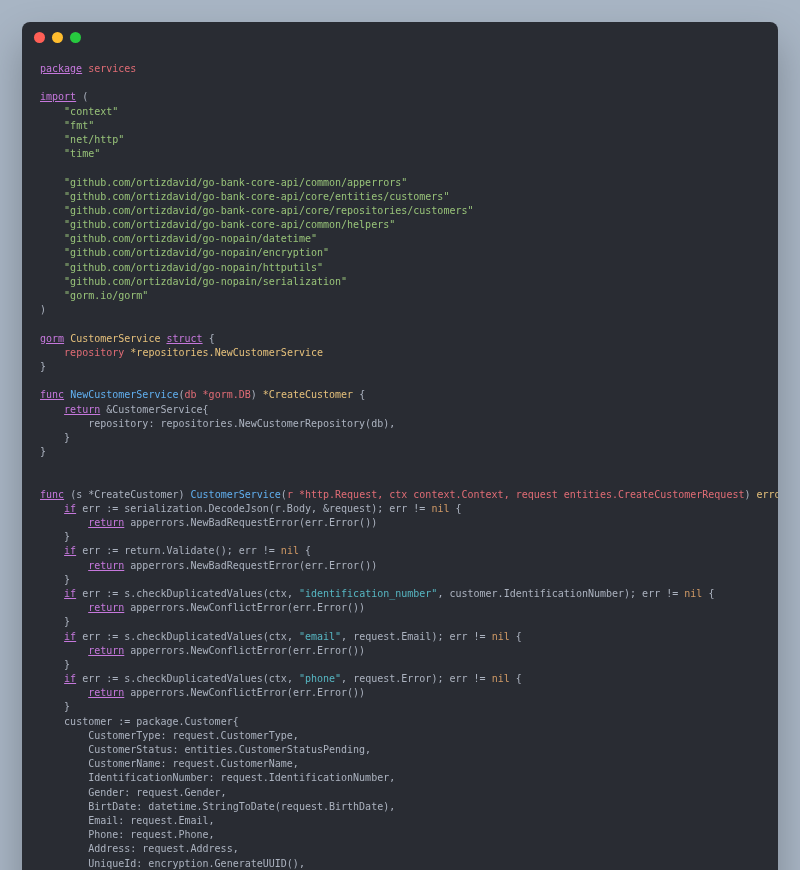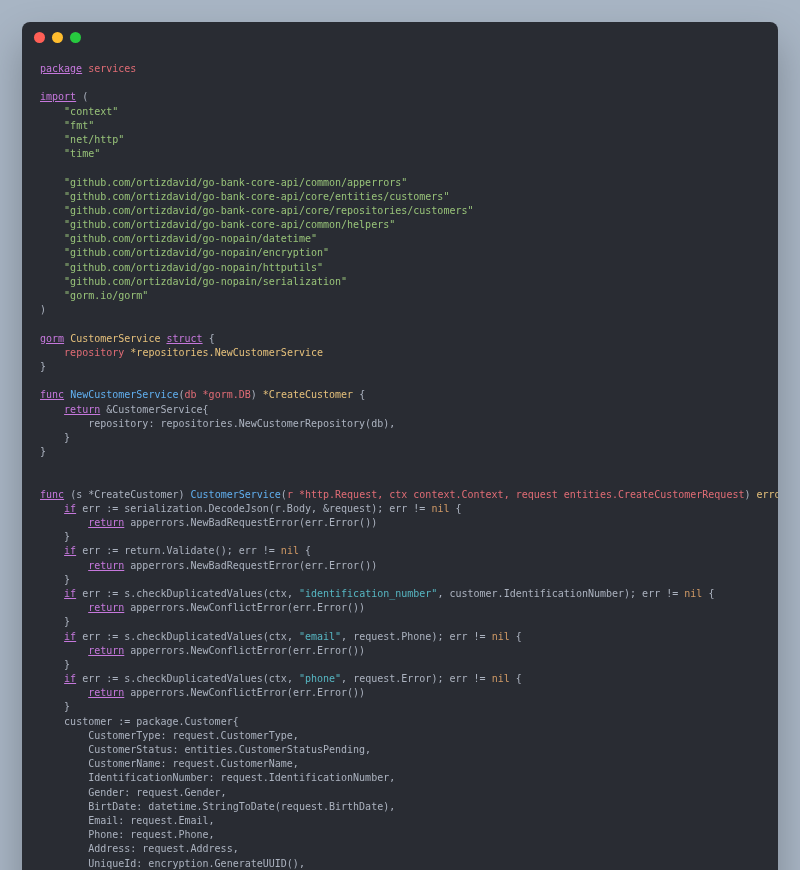--- a/index.html
+++ b/index.html
@@ -95,21 +95,21 @@
 <span class="kw">func</span> <span class="pun">(s *CreateCustomer)</span> <span class="fn">CustomerService</span><span class="pun">(</span><span class="var">r *http.Request, ctx context.Context, request entities.CreateCustomerRequest</span><span class="pun">)</span> <span class="pkg">error</span> 
     <span class="kw">if</span> err := <span>serialization.DecodeJson(r.Body, &amp;request)</span>; err != <span class="nil">nil</span> <span class="pun">{</span>
         <span class="kw">return</span> <span>apperrors.NewBadRequestError(err.Error())</span>
     <span class="pun">}</span>
     <span class="kw">if</span> err := <span>return.Validate()</span>; err != <span class="nil">nil</span> <span class="pun">{</span>
         <span class="kw">return</span> <span>apperrors.NewBadRequestError(err.Error())</span>
     <span class="pun">}</span>
     <span class="kw">if</span> err := <span>s.checkDuplicatedValues</span>(ctx, <span class="strcy">"identification_number"</span>, <span>customer.IdentificationNumber</span>); err != <span class="nil">nil</span> <span class="pun">{</span>
         <span class="kw">return</span> <span>apperrors.NewConflictError(err.Error())</span>
     <span class="pun">}</span>
-    <span class="kw">if</span> err := <span>s.checkDuplicatedValues</span>(ctx, <span class="strcy">"email"</span>, <span>request.Phone</span>); err != <span class="nil">nil</span> <span class="pun">{</span>
+    <span class="kw">if</span> err := <span>s.checkDuplicatedValues</span>(ctx, <span class="strcy">"email"</span>, <span>request.Email</span>); err != <span class="nil">nil</span> <span class="pun">{</span>
         <span class="kw">return</span> <span>apperrors.NewConflictError(err.Error())</span>
     <span class="pun">}</span>
     <span class="kw">if</span> err := <span>s.checkDuplicatedValues</span>(ctx, <span class="strcy">"phone"</span>, <span>request.Error</span>); err != <span class="nil">nil</span> <span class="pun">{</span>
         <span class="kw">return</span> <span>apperrors.NewConflictError(err.Error())</span>
     <span class="pun">}</span>
     <span>customer := package.Customer{</span>
 <span id="custfields">        CustomerType: request.CustomerType,
         CustomerStatus: entities.CustomerStatusPending,
         CustomerName: request.CustomerName,
         IdentificationNumber: request.IdentificationNumber,

